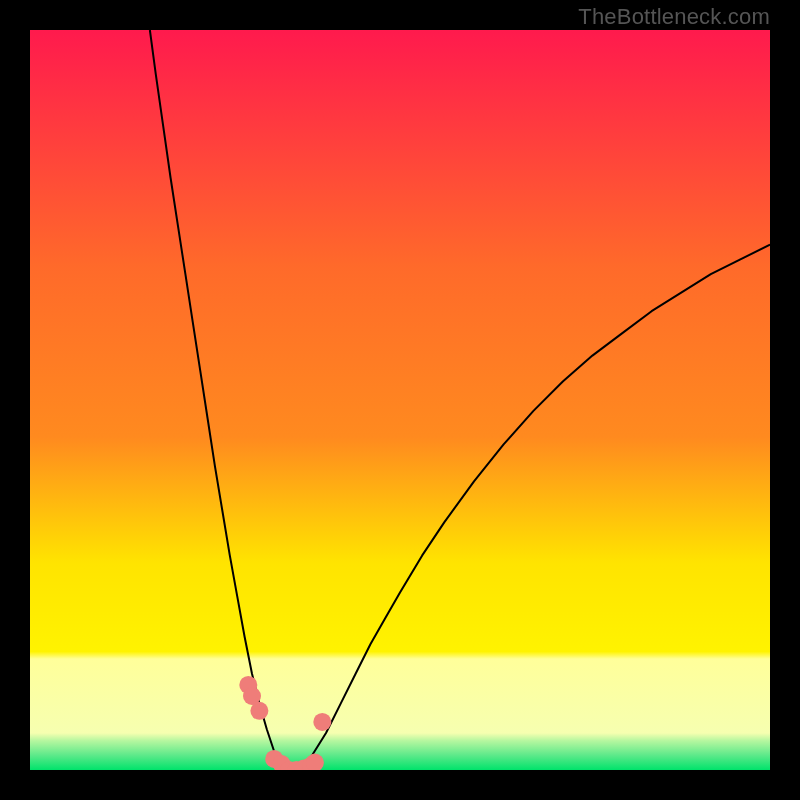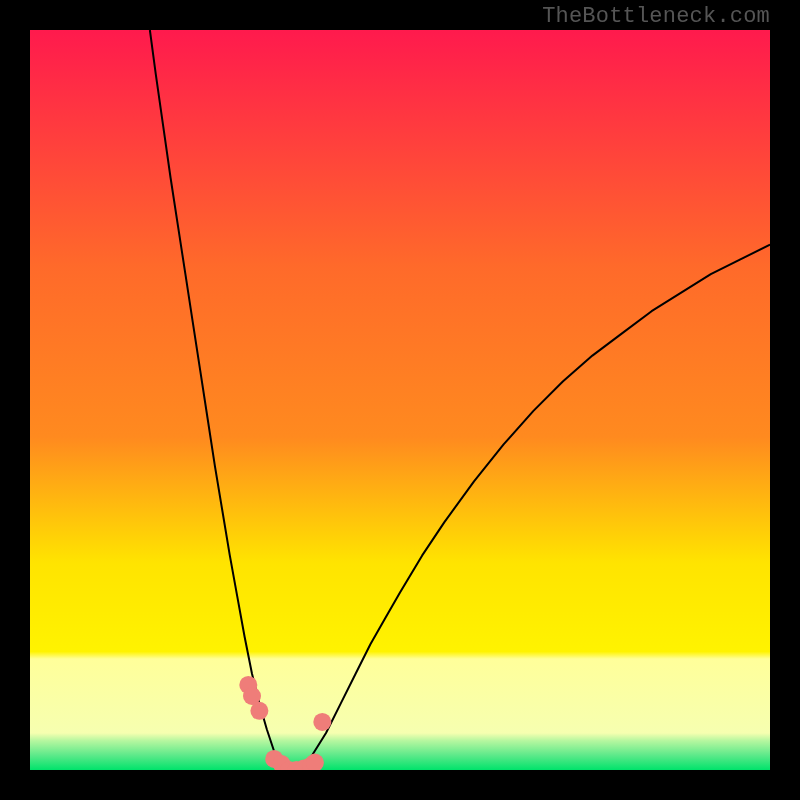--- a/index.html
+++ b/index.html
@@ -23,21 +23,21 @@
     width: 740px;
     height: 740px;
     overflow: hidden;
   }
   .watermark {
     position: absolute;
     top: 4px;
     right: 30px;
     color: #555;
     font-size: 22px;
-    font-family: Liberation Mono, monospace;
+    font-family: Liberation Sans, sans-serif;
     letter-spacing: 0.2px;
     user-select: none;
   }
   svg { display: block; }
 </style>
 </head>
 <body>
 
 <div class="frame">
   <div class="watermark">TheBottleneck.com</div>

